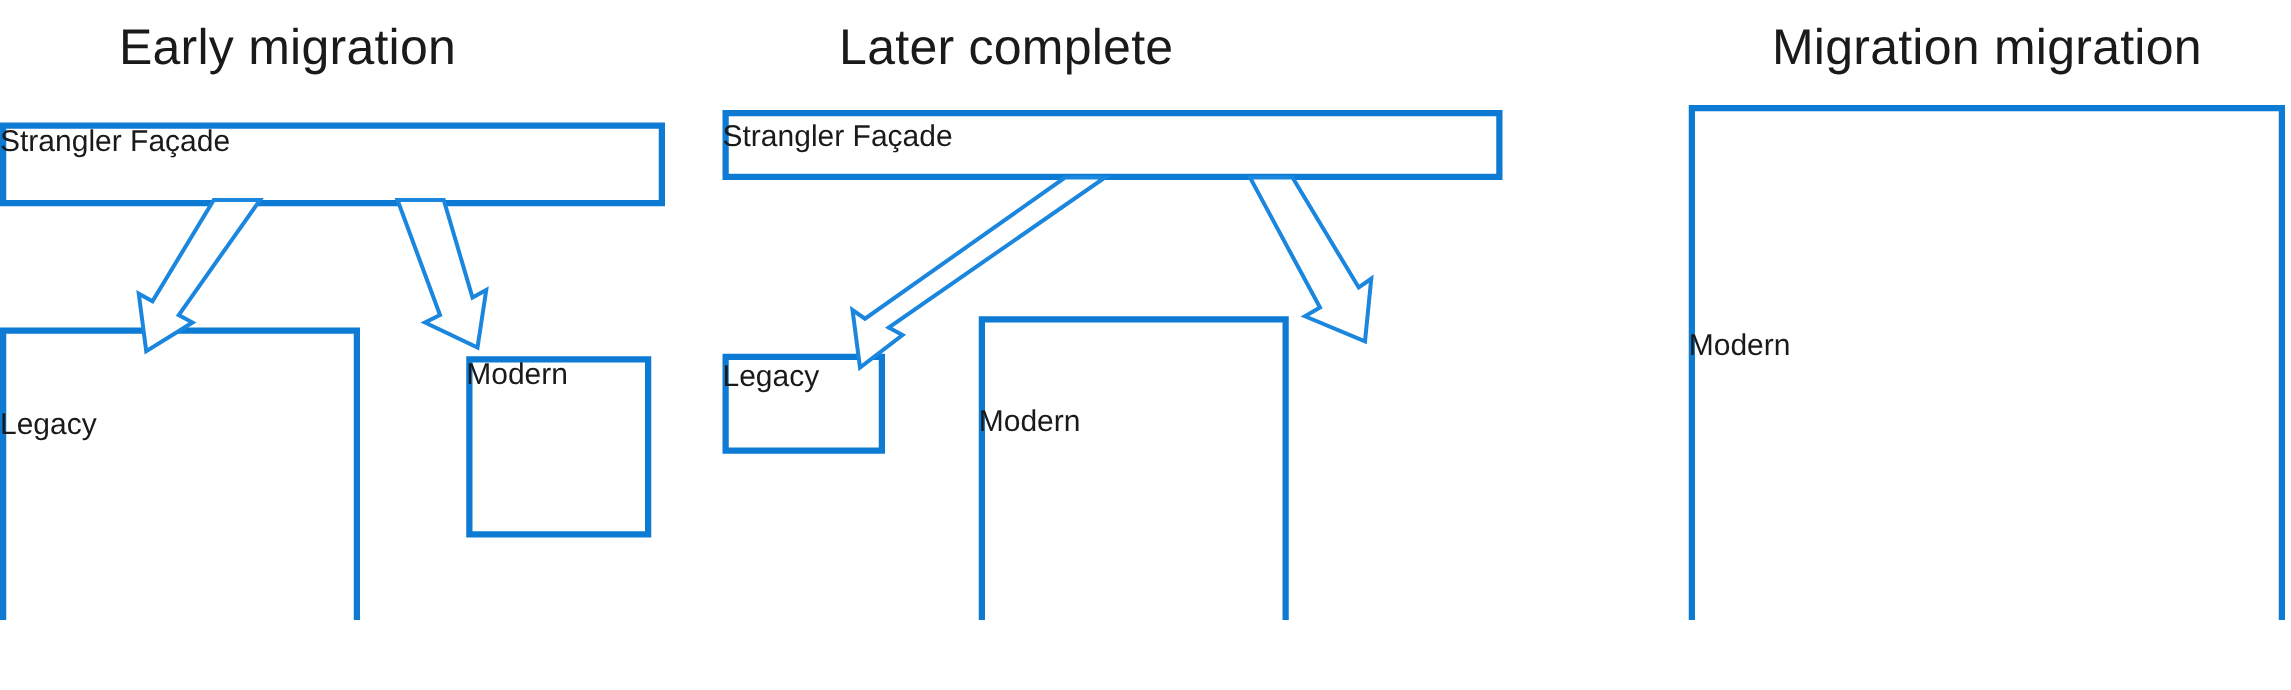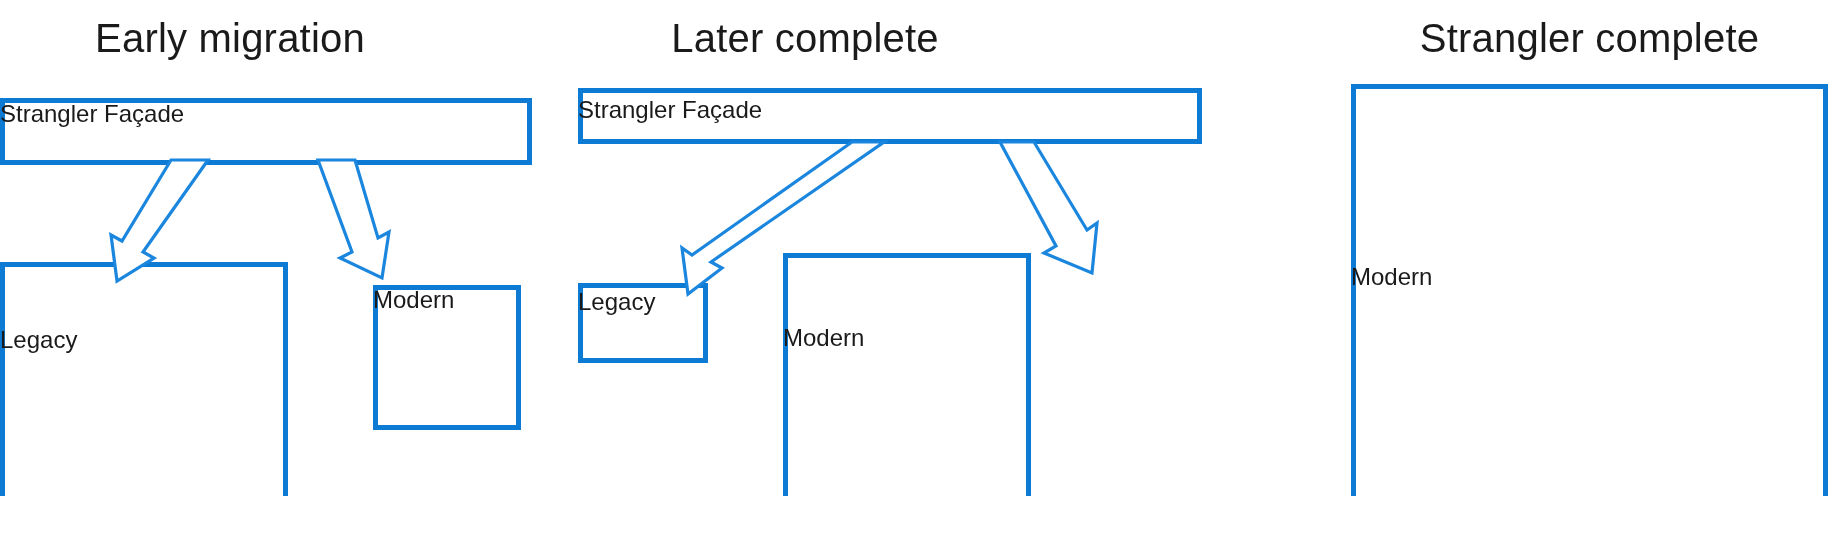--- a/index.html
+++ b/index.html
@@ -80,21 +80,21 @@
 
   <div class="box" style="left:578px; top:88px; width:624px; height:56px;"></div>
   <div class="box-label" style="left:578px; top:98px; width:624px;">Strangler Façade</div>
 
   <div class="box" style="left:578px; top:283px; width:130px; height:80px;"></div>
   <div class="box-label" style="left:578px; top:290px; width:130px;">Legacy</div>
 
   <div class="box" style="left:783px; top:253px; width:248px; height:277px;"></div>
   <div class="box-label" style="left:783px; top:326px; width:248px;">Modern</div>
 
-  <div class="panel-title" style="left:1351px; top:18px; width:477px;">Strangler complete</div>
+  <div class="panel-title" style="left:1351px; top:18px; width:477px;">Migration migration</div>
 
   <div class="box" style="left:1351px; top:84px; width:477px; height:468px;"></div>
   <div class="box-label" style="left:1351px; top:265px; width:477px;">Modern</div>
 
   <svg class="arrows" viewBox="0 0 1833 552" width="1833" height="552">
 
     <polygon class="arrow-shape" points="171,160 208,160 143,252 154,258 117,281 111,235 122,241"></polygon>
 
     <polygon class="arrow-shape" points="318,160 355,160 378,238 389,232 382,278 340,258 352,252"></polygon>
 

